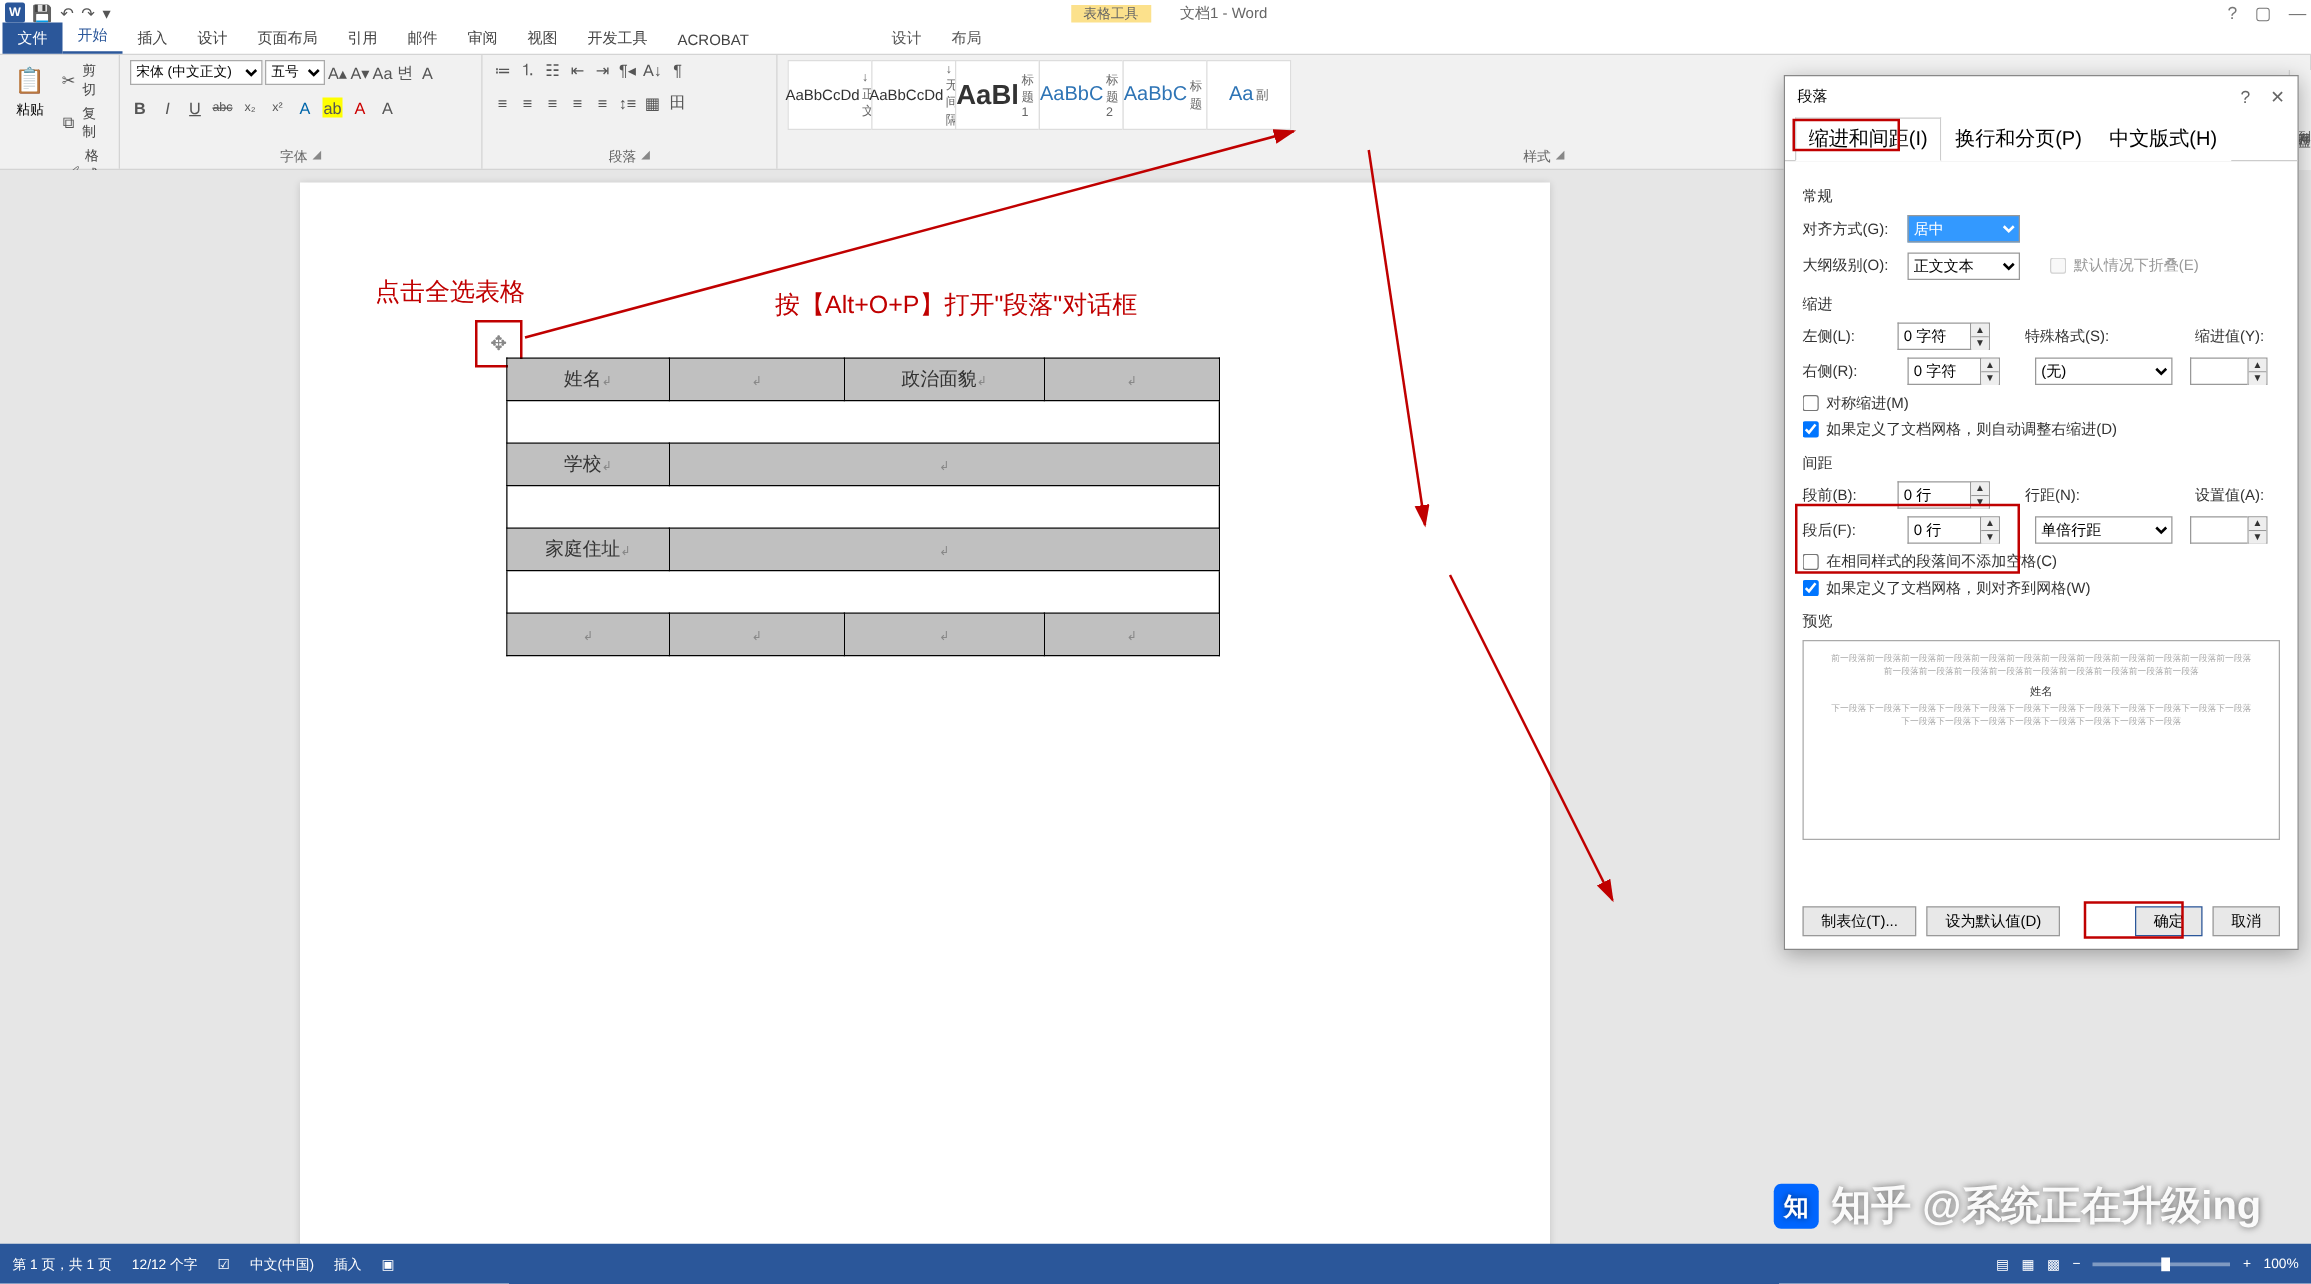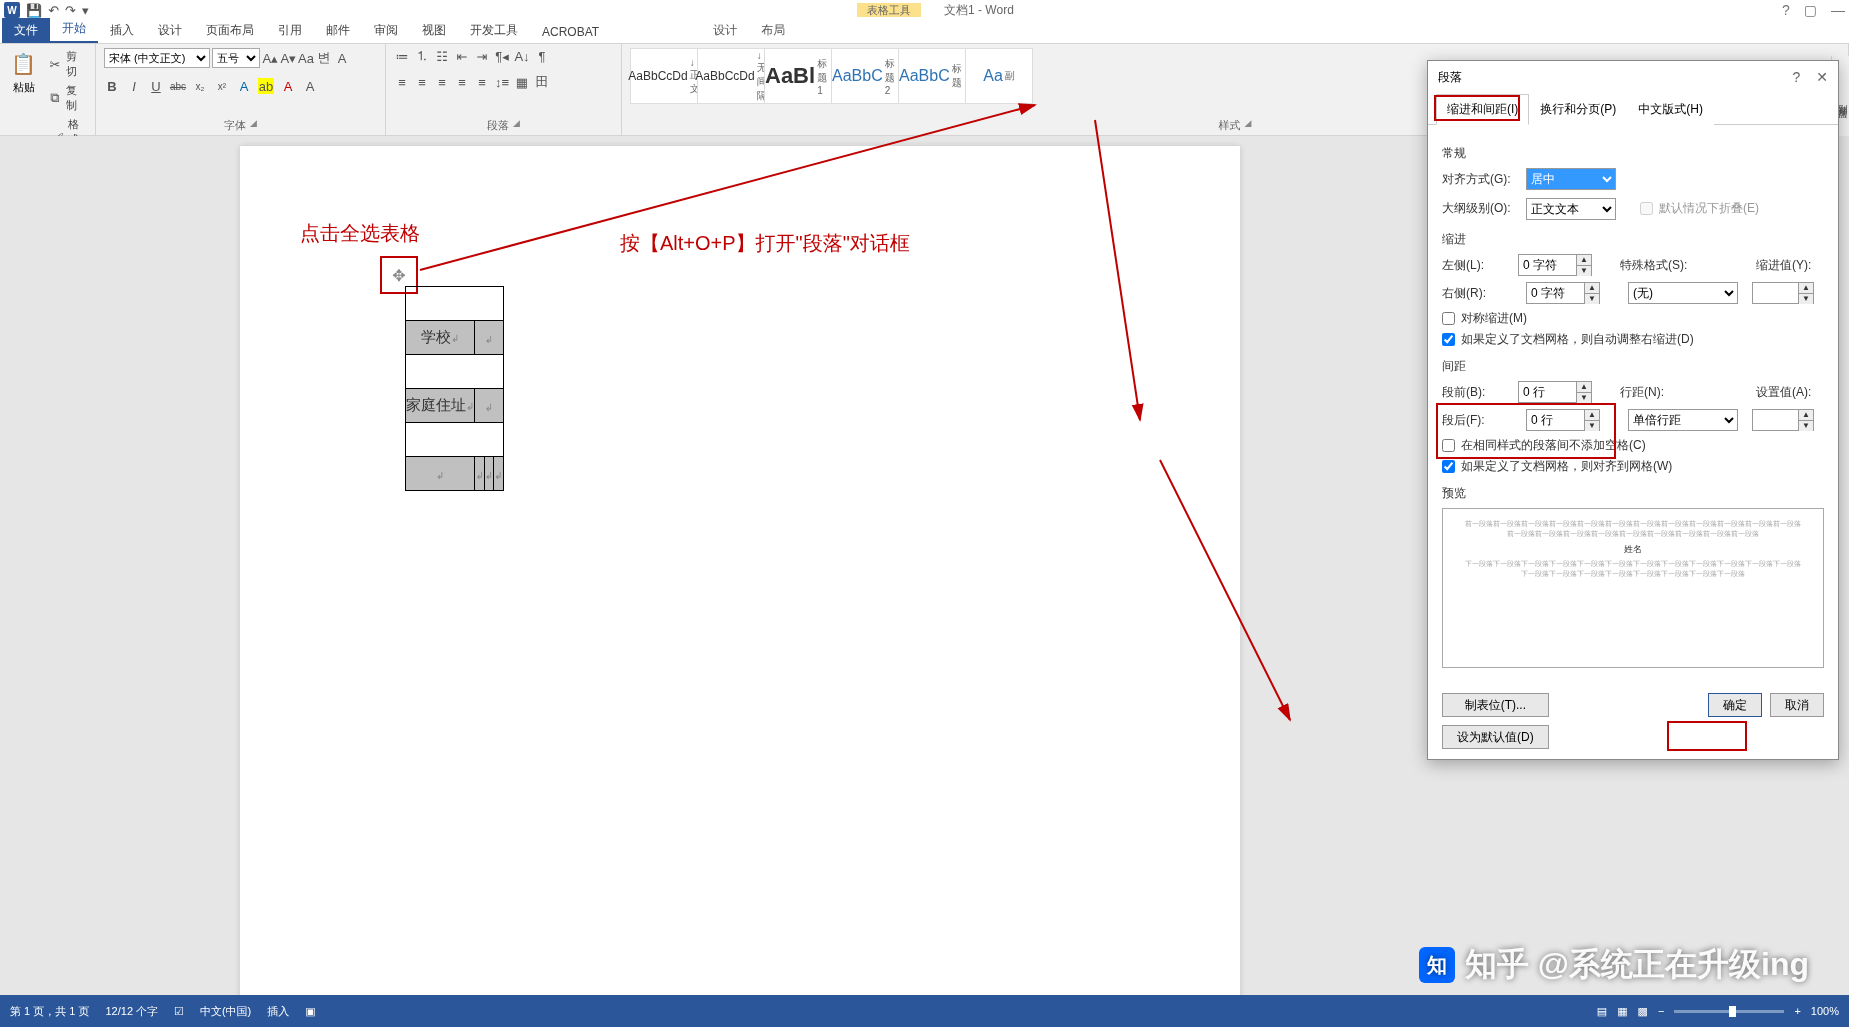--- a/index.html
+++ b/index.html
@@ -53,21 +53,21 @@
 .wtable { position:absolute; border-collapse: collapse; }
 .wtable td { border: 1px solid #000; height: 34px; text-align:center; font-size:15px; color:#333; position:relative;}
 .wtable td.hdr { background: #c0c0c0; }
 .wtable .para-mark { font-size:10px; color:#888;}
 
 
 .dialog { position:absolute; right: 10px; top: 60px; width: 412px; height: 700px; background: #fff; border: 1px solid #888; box-shadow: 0 4px 16px rgba(0,0,0,0.3); z-index: 50;}
 .dlg-title { height: 32px; display:flex; align-items:center; justify-content:space-between; padding: 0 10px; font-size:12px;}
 .dlg-title .r { display:flex; gap:16px; font-size:14px; color:#666;}
 .dlg-tabs { display:flex; border-bottom:1px solid #ccc; padding: 0 8px; gap:0;}
-.dlg-tab { padding: 6px 10px; font-size:12px; border:1px solid transparent; position:relative; top:1px; background:#fff;}
+.dlg-tab { padding: 6px 10px; font-size:16px; border:1px solid transparent; position:relative; top:1px; background:#fff;}
 .dlg-tab.active { border:1px solid #ccc; border-bottom:1px solid #fff;}
 .dlg-body { padding: 10px 14px; font-size: 12px; color:#333;}
 .sect-label { margin: 10px 0 6px 0; color:#333;}
 .field-row { display:flex; align-items:center; gap: 8px; margin: 6px 0;}
 .field-row label { width: 76px; text-align:left;}
 .field-row .lbl2 { width: 76px;}
 .dlg-sel { height: 22px; border:1px solid #999; font-size:12px; background:#fff;}
 .spin { display:flex; align-items:center;}
 .spin input { width: 58px; height:22px; border:1px solid #999; border-right:none; padding:0 4px; font-size:12px;}
 .spin .spbtns { display:flex; flex-direction:column; border:1px solid #999; width:16px; height:22px;}
@@ -272,20 +272,26 @@
 <div class="docarea">
   <div class="page">
     <div class="annot" style="left:60px; top:60px;">点击全选表格</div>
     <div class="annot" style="left:380px; top:70px;">按【Alt+O+P】打开"段落"对话框</div>
     <div class="sel-handle" style="left:140px; top:110px;">
         <span>✥</span>
       </div>
 
     <table class="wtable" style="left:165px; top:140px;">
       <tbody>
+          <tr>
+        <td class="hdr" style="width:130px"><span>姓名</span><span class="para-mark">↲</span></td>
+        <td class="hdr" style="width:140px"><span class="para-mark">↲</span></td>
+        <td class="hdr" style="width:160px"><span>政治面貌</span><span class="para-mark">↲</span></td>
+        <td class="hdr" style="width:140px"><span class="para-mark">↲</span></td>
+      </tr>
       <tr>
             <td colspan="4"></td>
           </tr>
       <tr>
         <td class="hdr"><span>学校</span><span class="para-mark">↲</span></td>
         <td class="hdr" colspan="3"><span class="para-mark">↲</span></td>
       </tr>
       <tr>
             <td colspan="4"></td>
           </tr>
@@ -416,21 +422,21 @@
       </div>
 
     <div class="sect-label">预览</div>
     <div class="preview-box">
       <div>前一段落前一段落前一段落前一段落前一段落前一段落前一段落前一段落前一段落前一段落前一段落前一段落前一段落前一段落前一段落前一段落前一段落前一段落前一段落前一段落前一段落</div>
       <div style="color:#333; font-size:9px; margin:4px 0">姓名</div>
       <div>下一段落下一段落下一段落下一段落下一段落下一段落下一段落下一段落下一段落下一段落下一段落下一段落下一段落下一段落下一段落下一段落下一段落下一段落下一段落下一段落</div>
     </div>
   </div>
   <div class="dlg-footer">
-    <div style="display:flex; gap:8px;flex-direction:column;">
+    <div style="display:flex; gap:8px;">
       <button class="dlg-btn">制表位(T)...</button>
       <button class="dlg-btn">设为默认值(D)</button>
     </div>
     <div style="display:flex; gap:8px;">
       <button class="dlg-btn primary">确定</button>
       <button class="dlg-btn">取消</button>
     </div>
   </div>
 
   <div class="dlg-redbox" style="left:6px; top:34px; width:86px; height:26px;"></div>

